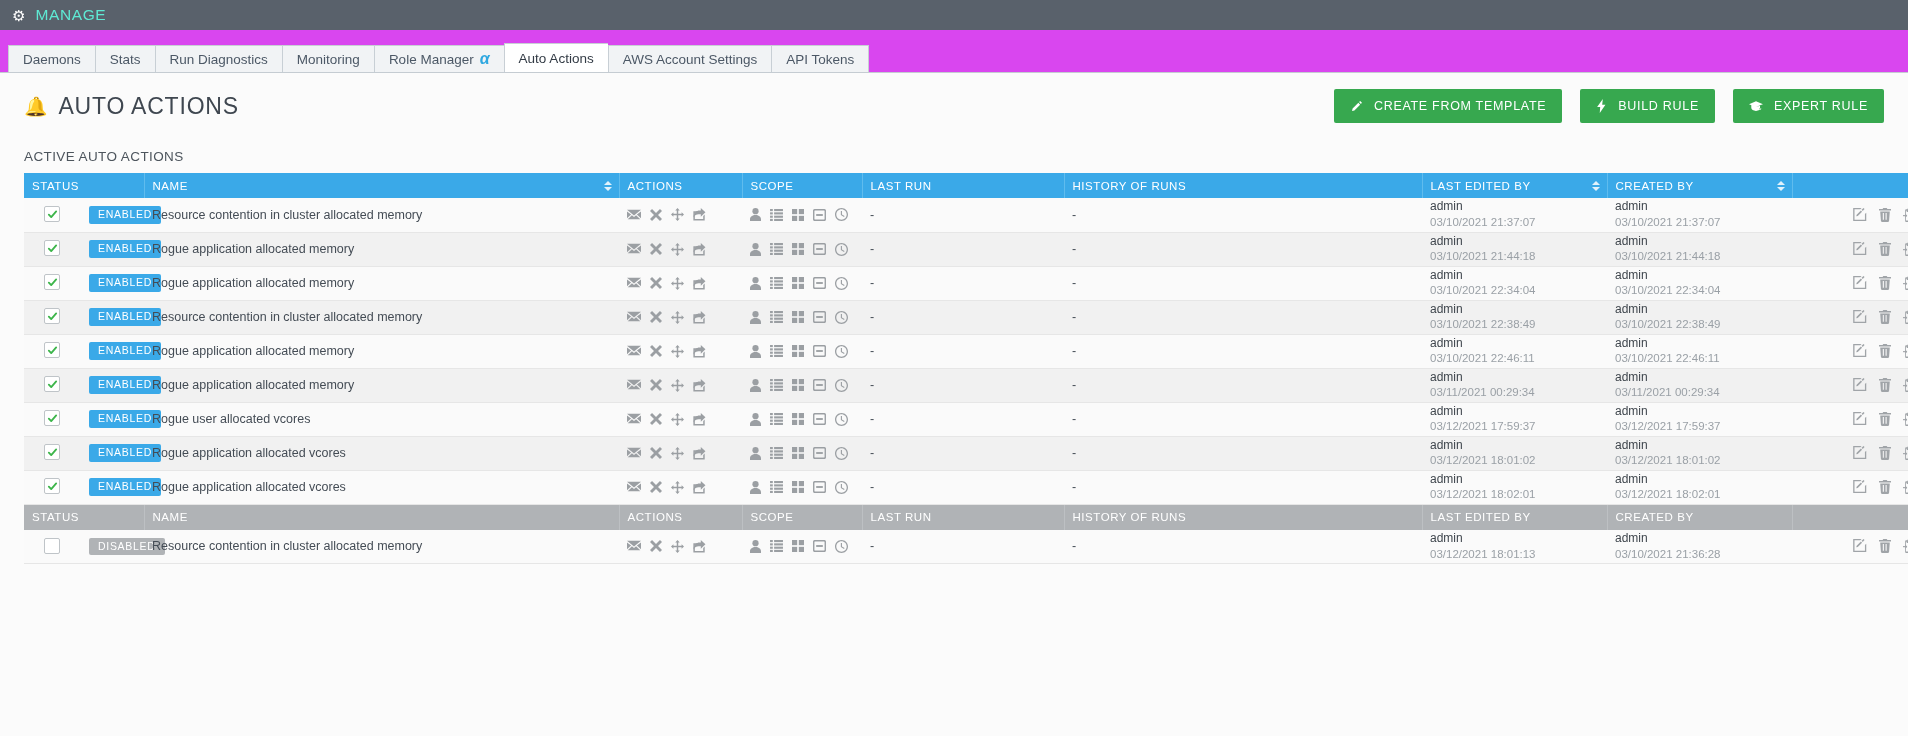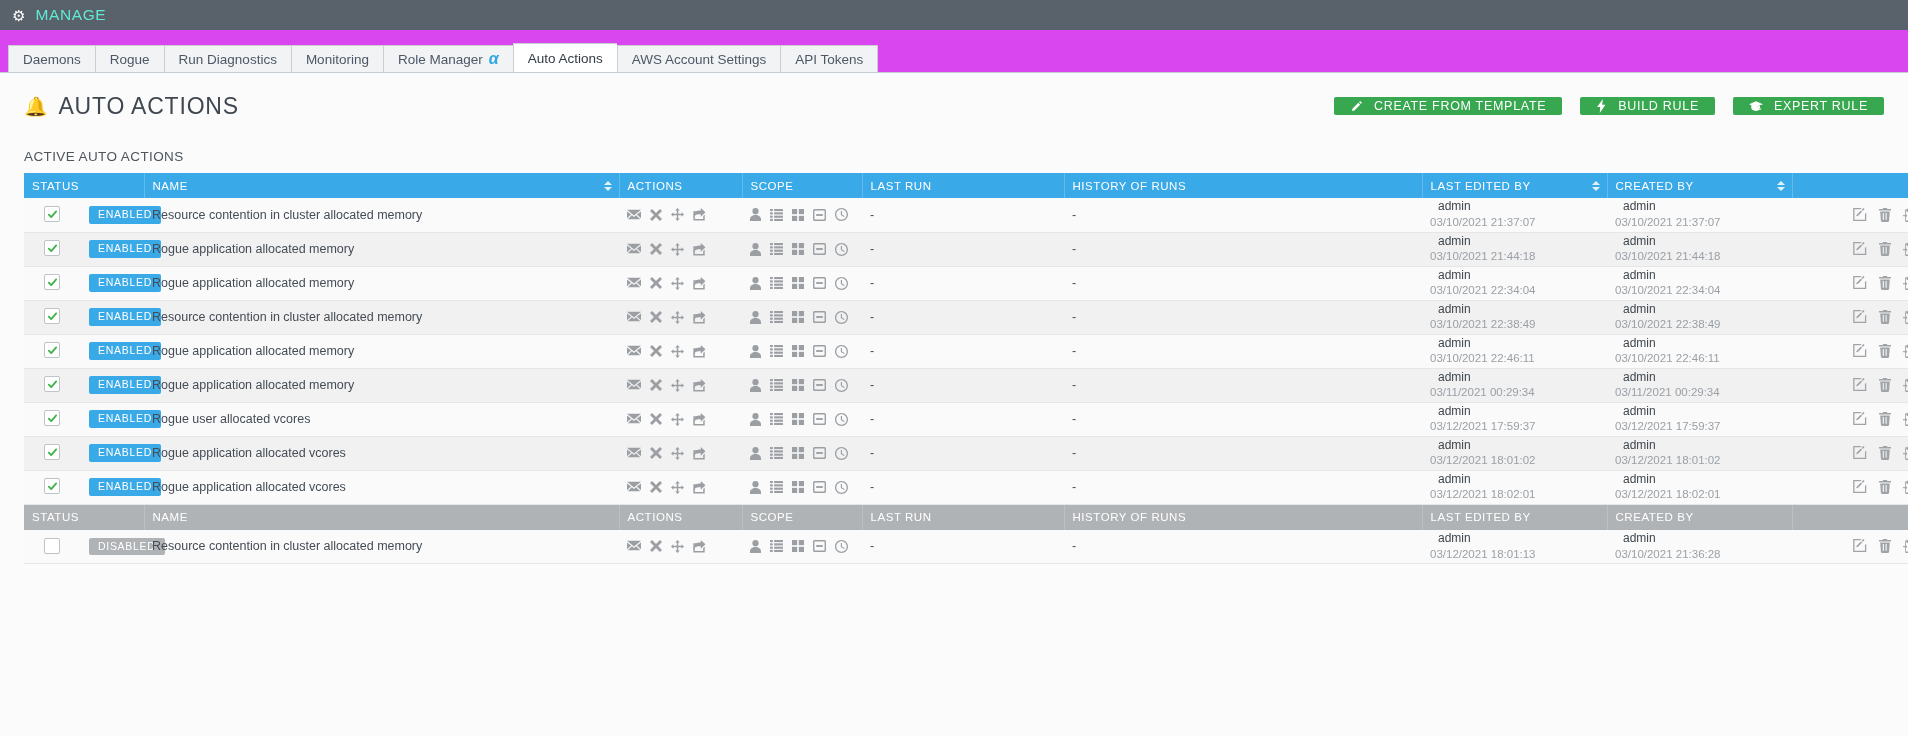--- a/index.html
+++ b/index.html
@@ -72,21 +72,21 @@
     display: flex; align-items: center; gap: 10px;
     font-size: 23px; letter-spacing: .8px; color: #3f4750; font-weight: 400;
   }
   .bell { color: #42b3ef; font-size: 19px; line-height: 1; }
 
   .btnrow { display: flex; gap: 18px; }
   .gbtn {
     background: #37a84f;
     color: #fff;
     border: none;
-    height: 18px;
+    height: 34px;
     padding: 0 16px;
     border-radius: 2px;
     display: flex; align-items: center; gap: 11px;
     font-size: 12.5px; letter-spacing: .7px;
     cursor: pointer;
     white-space: nowrap;
   }
   .gbtn .gi { font-size: 12px; line-height: 1; }
   .gbtn svg { display: block; }
 
@@ -162,41 +162,41 @@
     line-height: 1;
   }
   .badge.off { background: #b0b3b6; }
 
   .iconrow { display: flex; align-items: center; gap: 9px; color: #9b9fa3; }
   .iconrow svg { display: block; fill: #9b9fa3; }
   .iconrow.right { justify-content: flex-end; gap: 12px; padding-right: 8px; }
   .iconrow.right svg { fill: #a0a4a8; }
 
   .twoline { line-height: 1.32; }
-  .twoline .l1 { color: #3f464d; font-size: 12px; margin-left: 8px; }
+  .twoline .l1 { color: #3f464d; font-size: 12px; }
   .twoline .l2 { color: #9aa0a6; font-size: 11.5px; }
 
   .dash { color: #7d838a; }
 
   .namecell { padding-left: 6px; }
 </style>
 </head>
 <body>
 
 <div class="topbar">
   <span class="gear">⚙</span>
   <span class="title">MANAGE</span>
 </div>
 
 <div class="tabstrip" id="tabstrip">
     <div class="tab">
       <span>Daemons</span>
     </div>
     <div class="tab">
-      <span>Rogue</span>
+      <span>Stats</span>
     </div>
     <div class="tab">
       <span>Run Diagnostics</span>
     </div>
     <div class="tab">
       <span>Monitoring</span>
     </div>
     <div class="tab">
       <span>Role Manager</span>
       <span class="alpha">α</span>

